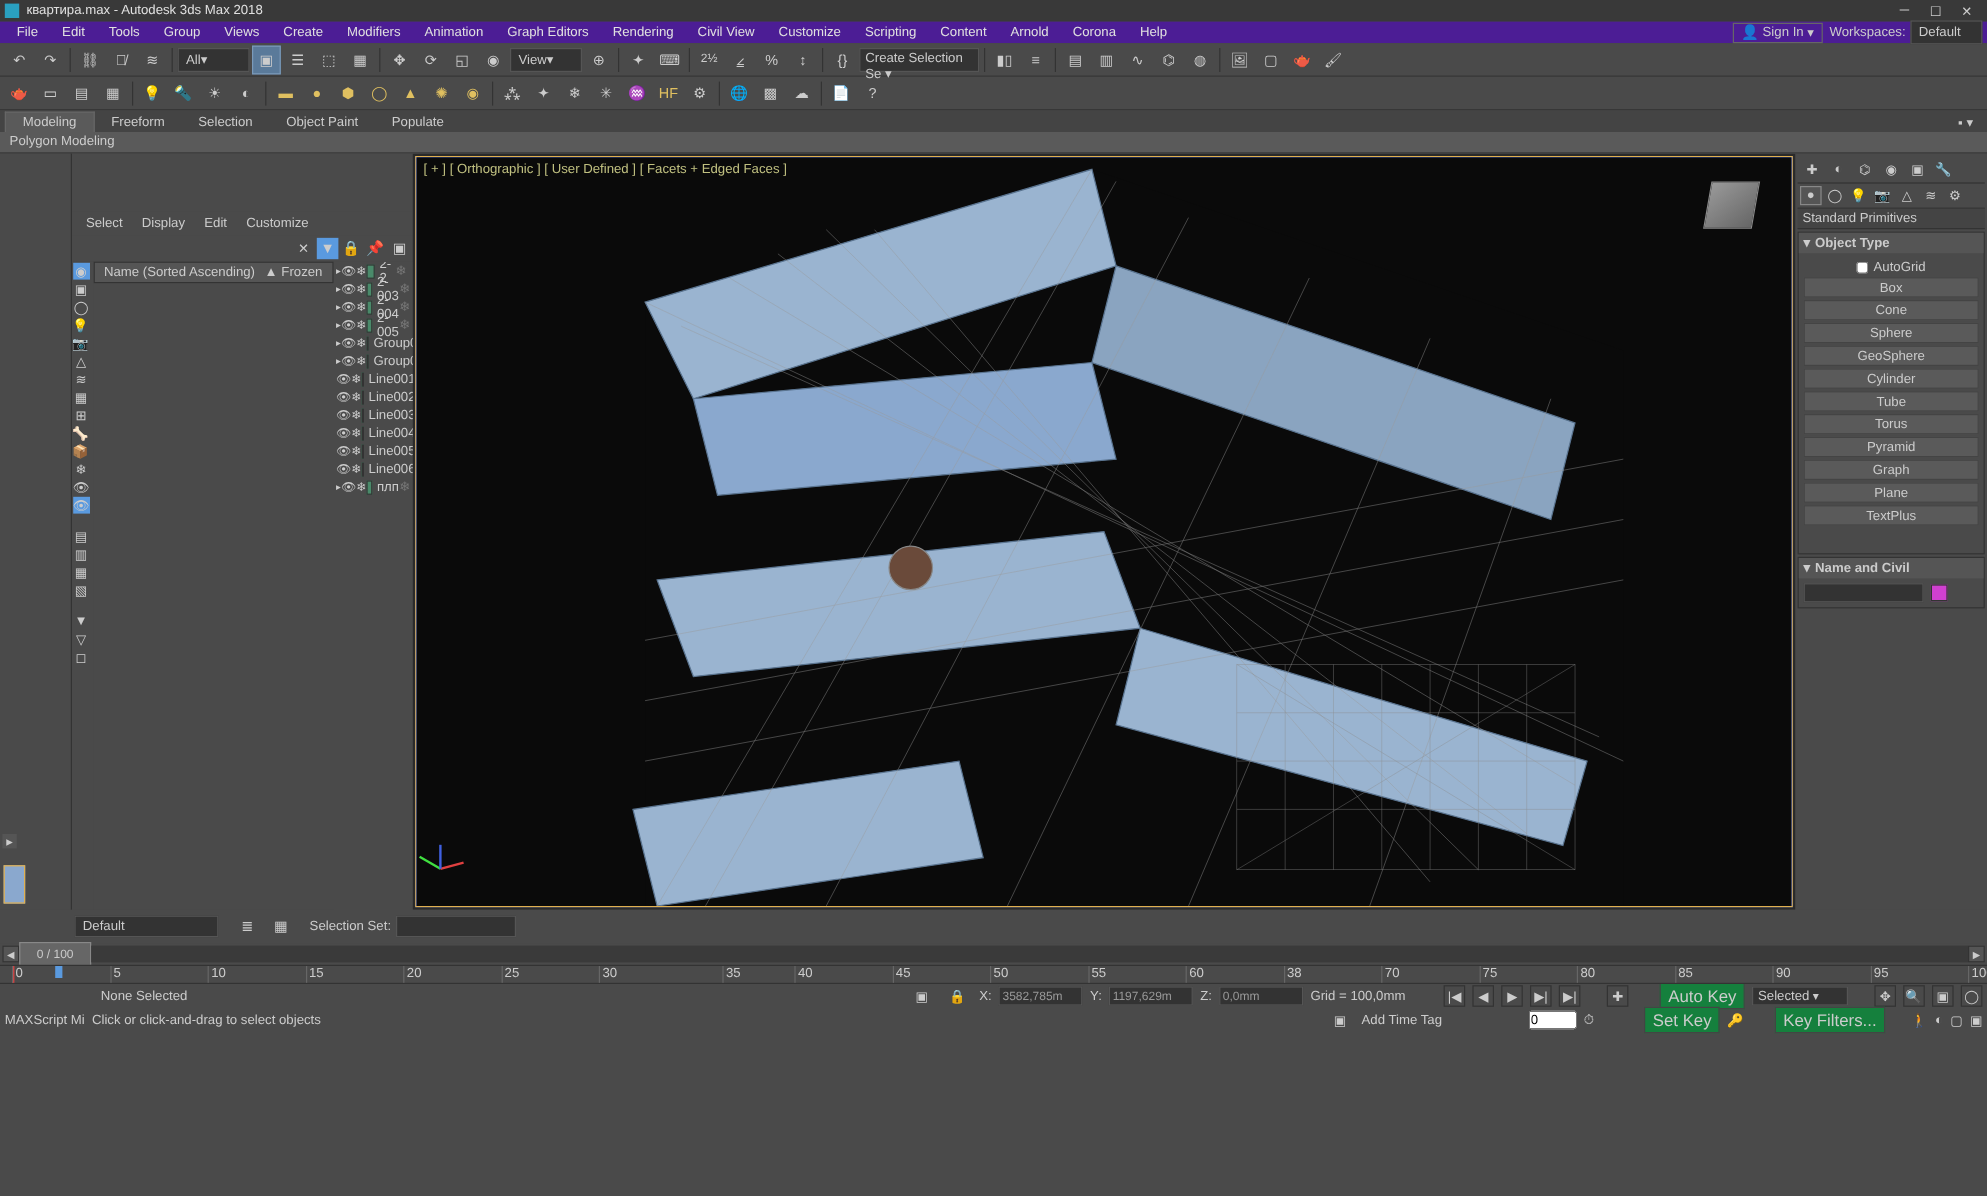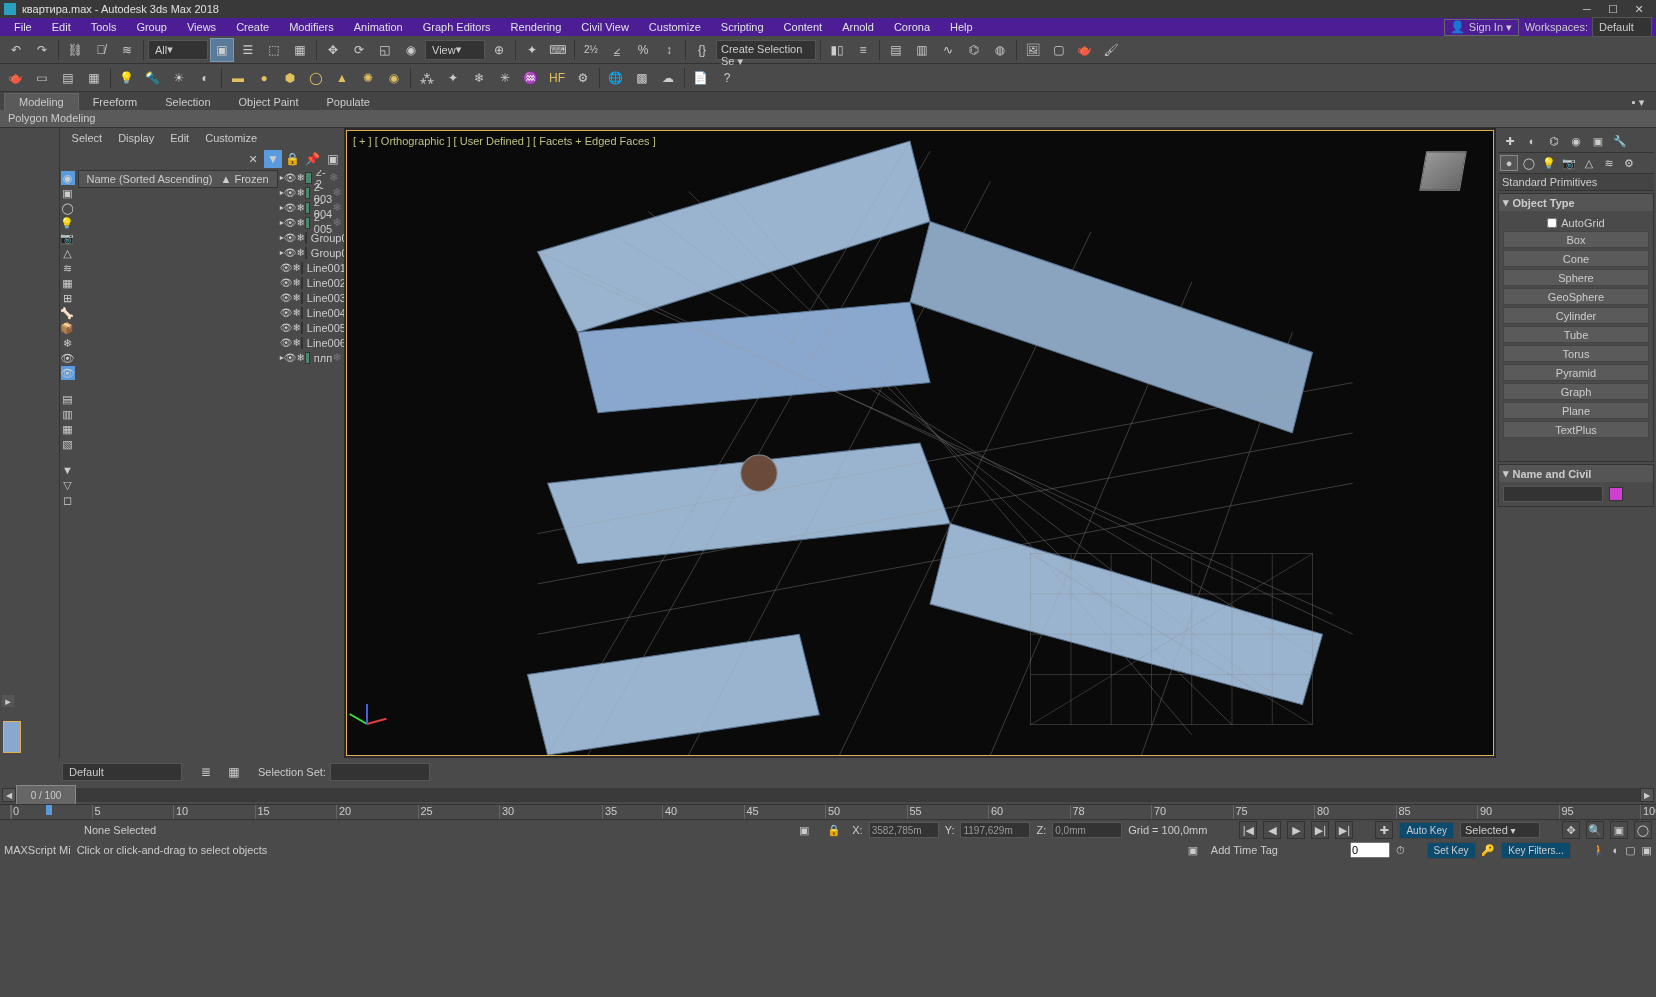--- a/index.html
+++ b/index.html
@@ -32,21 +32,21 @@
 .ribbon-tab.active { background: #5a5a5a; border: 1px solid #666; border-bottom: none; }
 .ribbon-panel { height: 18px; background: #5a5a5a; padding: 2px 8px; color: #ccc; border-bottom: 1px solid #333; }
 
 
 .main { display: flex; height: 630px; }
 
 
 .left-panel { width: 344px; background: #4a4a4a; display: flex; }
 
 .scene-explorer { flex: 1; background: #4a4a4a; display: flex; flex-direction: column; border-left: 1px solid #333; }
-.se-menubar { height: 20px; display: flex; align-items: center; padding: 0 4px; background: #4a4a4a; }
+.se-menubar { height: 20px; display: flex; align-items: center; padding: 0 4px; background: #4a4a4a; margin-top: 48px; }
 .se-menubar .menu-item { padding: 2px 8px; color: #ccc; }
 .se-toolbar { height: 22px; display: flex; align-items: center; padding: 2px; gap: 2px; background: #4a4a4a; }
 .se-toolbar .tool-btn { width: 18px; height: 18px; }
 .se-toolbar .tool-btn.blue-active { background: #5a9adf; }
 .se-header { height: 18px; background: #555; display: flex; align-items: center; padding: 0 4px; border: 1px solid #333; }
 .se-header .col { padding: 0 4px; color: #ccc; }
 .se-header .col:first-child { flex: 1; }
 .se-list { flex: 1; overflow: auto; background: #4a4a4a; }
 .se-row { height: 15px; display: flex; align-items: center; padding: 0 2px; color: #ccc; }
 .se-row .indent { width: 12px; }
@@ -103,21 +103,21 @@
 
 .ruler { height: 16px; background: #4a4a4a; display: flex; align-items: center; position: relative; font-size: 10px; color: #ccc; border-top: 1px solid #333; border-bottom: 1px solid #333;}
 .ruler .tick { position: absolute; top: 0; height: 100%; border-left: 1px solid #666; padding-left: 2px; }
 
 .status-row { height: 20px; display: flex; align-items: center; background: #4a4a4a; padding: 2px 4px; gap: 6px; }
 .status-row .status-text { color: #ccc; }
 .status-row .coord-input { background: #333; border: 1px solid #555; color: #999; width: 70px; padding: 1px 2px; font-size: 10px; height: 16px; }
 .status-row .coord-label { color: #ccc; }
 .status-row .anim-btn { width: 18px; height: 18px; border: 1px solid #333; display: flex; align-items: center; justify-content: center; }
 .status-row2 { height: 20px; display: flex; align-items: center; background: #4a4a4a; padding: 2px 4px; gap: 6px; }
-.autokey-btn { background: #0c4a6e; border: 1px solid #444; color: #ccc; padding: 2px 6px; font-size: 10px; }
+.autokey-btn { background: #15803d; border: 1px solid #444; color: #ccc; padding: 2px 6px; font-size: 14px; margin-left: 20px; }
 .sel-dd { background: #333; border: 1px solid #555; color: #ccc; padding: 1px 4px; width: 80px; height: 16px; font-size: 10px; }
 
 
 .ic { font-style: normal; font-size: 12px; line-height: 1; }
 </style>
 </head>
 <body>
 
 <div class="titlebar">
   <div class="app-icon"></div>
@@ -710,21 +710,21 @@
     <div class="tick" style="left: 254.5px;">15</div>
     <div class="tick" style="left: 336px;">20</div>
     <div class="tick" style="left: 417.5px;">25</div>
     <div class="tick" style="left: 499px;">30</div>
     <div class="tick" style="left: 602px;">35</div>
     <div class="tick" style="left: 662px;">40</div>
     <div class="tick" style="left: 743.5px;">45</div>
     <div class="tick" style="left: 825px;">50</div>
     <div class="tick" style="left: 906.5px;">55</div>
     <div class="tick" style="left: 988px;">60</div>
-    <div class="tick" style="left: 1069.5px;">78</div>
+    <div class="tick" style="left: 1069.5px;">38</div>
     <div class="tick" style="left: 1151px;">70</div>
     <div class="tick" style="left: 1232.5px;">75</div>
     <div class="tick" style="left: 1314px;">80</div>
     <div class="tick" style="left: 1395.5px;">85</div>
     <div class="tick" style="left: 1477px;">90</div>
     <div class="tick" style="left: 1558.5px;">95</div>
     <div class="tick" style="left: 1640px;">100</div>
   </div>
 
 <div class="status-row">

